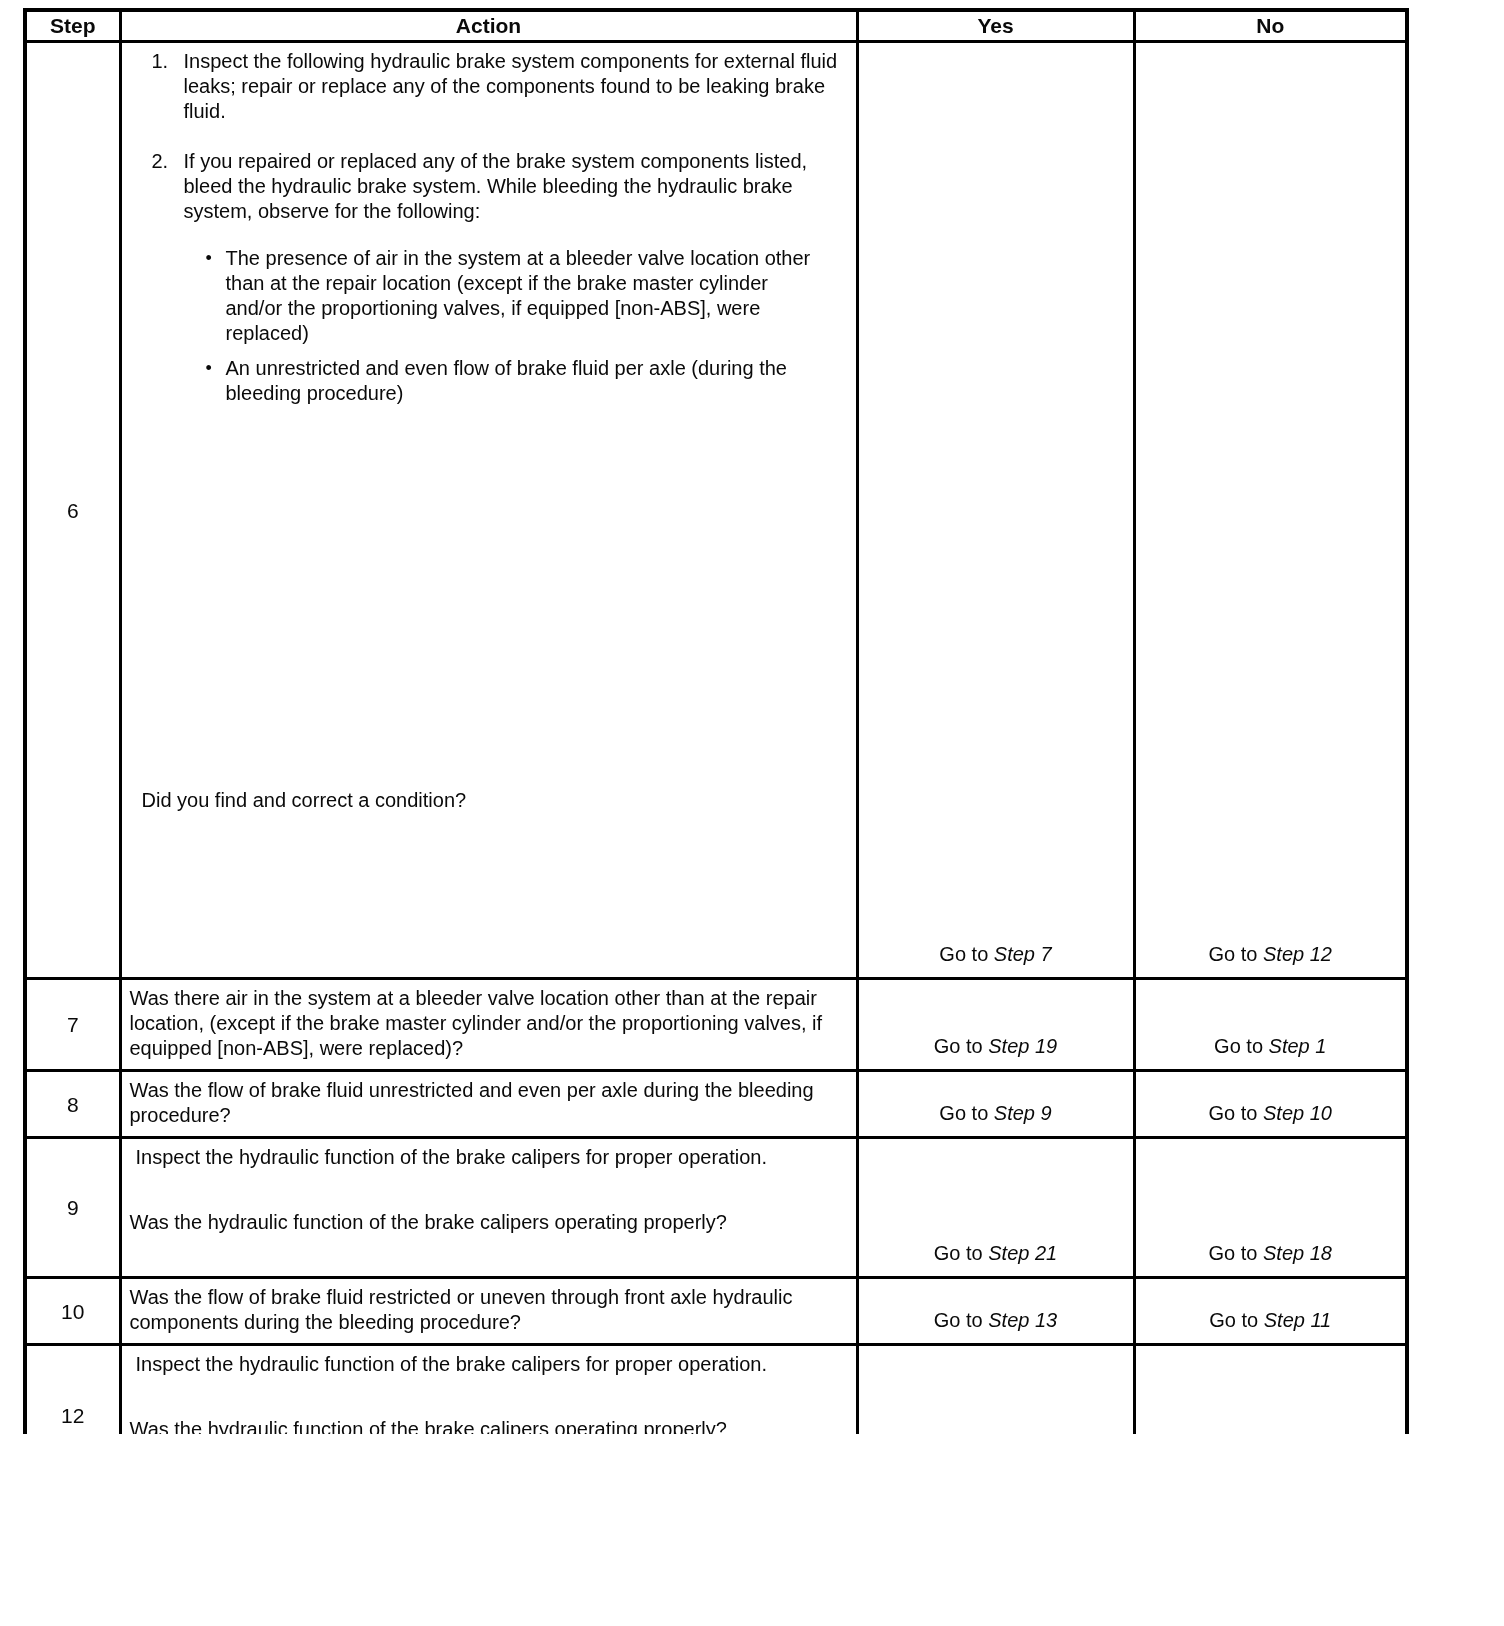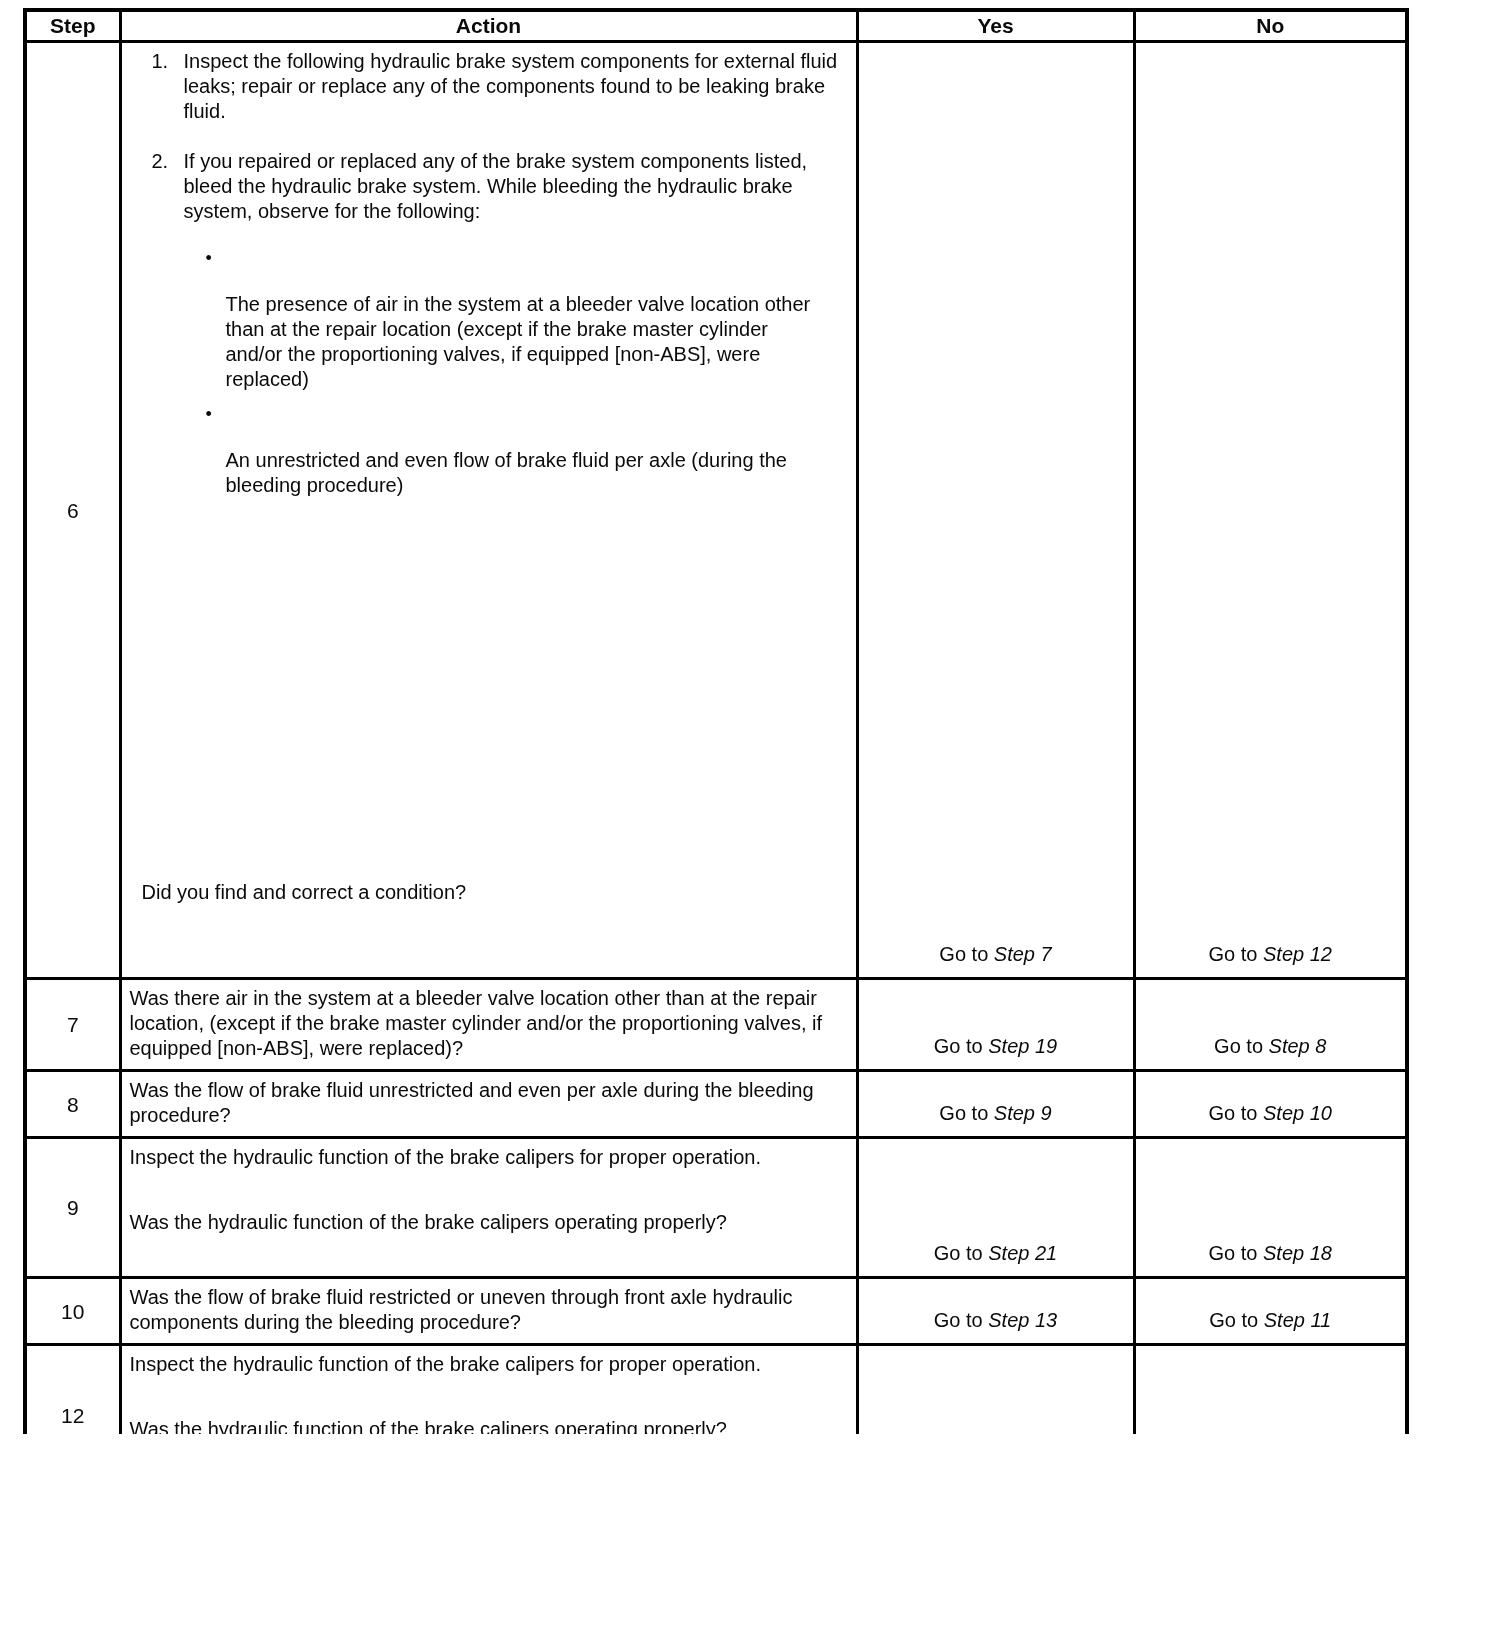--- a/index.html
+++ b/index.html
@@ -58,26 +58,26 @@
   
   .num-item { display: flex; margin-left: 22px; }
   .num-item + .num-item { margin-top: 25px; }
   .num-item .marker { flex: none; width: 32px; }
   .num-item .txt { flex: 1; }
 
   .bullets { margin-left: 76px; margin-top: 22px; }
   .bullet-item { display: flex; }
   .bullet-item + .bullet-item { margin-top: 10px; }
   .bullet-item .bmark { flex: none; width: 20px; font-size: 18px; }
-  .bullet-item .txt { flex: 1; padding-right: 30px; margin-top: 46px; }
+  .bullet-item .txt { flex: 1; padding-right: 30px; }
 
   .q6 { margin-top: 382px; margin-left: 12px; }
 
   
-  .intro { margin-left: 0; }
+  .intro { margin-left: 6px; }
   .q-gap { margin-top: 40px; }
   .qtext { }
 </style>
 </head>
 <body>
 
 <div class="page">
   <table class="diag">
     <colgroup>
       <col style="width:95px">
@@ -128,21 +128,21 @@
 
       <tr class="r7">
         <td class="step">7</td>
         <td class="action">
           <div class="qtext">Was there air in the system at a bleeder valve location other than at the repair location, (except if the brake master cylinder and/or the proportioning valves, if equipped [non-ABS], were replaced)?</div>
         </td>
         <td class="choice">
           <span class="goto"><span>Go to</span> <i>Step 19</i></span>
         </td>
         <td class="choice">
-          <span class="goto"><span>Go to</span> <i>Step 8</i></span>
+          <span class="goto"><span>Go to</span> <i>Step 1</i></span>
         </td>
       </tr>
 
       <tr class="r8">
         <td class="step">8</td>
         <td class="action">
           <div class="qtext">Was the flow of brake fluid unrestricted and even per axle during the bleeding procedure?</div>
         </td>
         <td class="choice">
           <span class="goto"><span>Go to</span> <i>Step 9</i></span>

